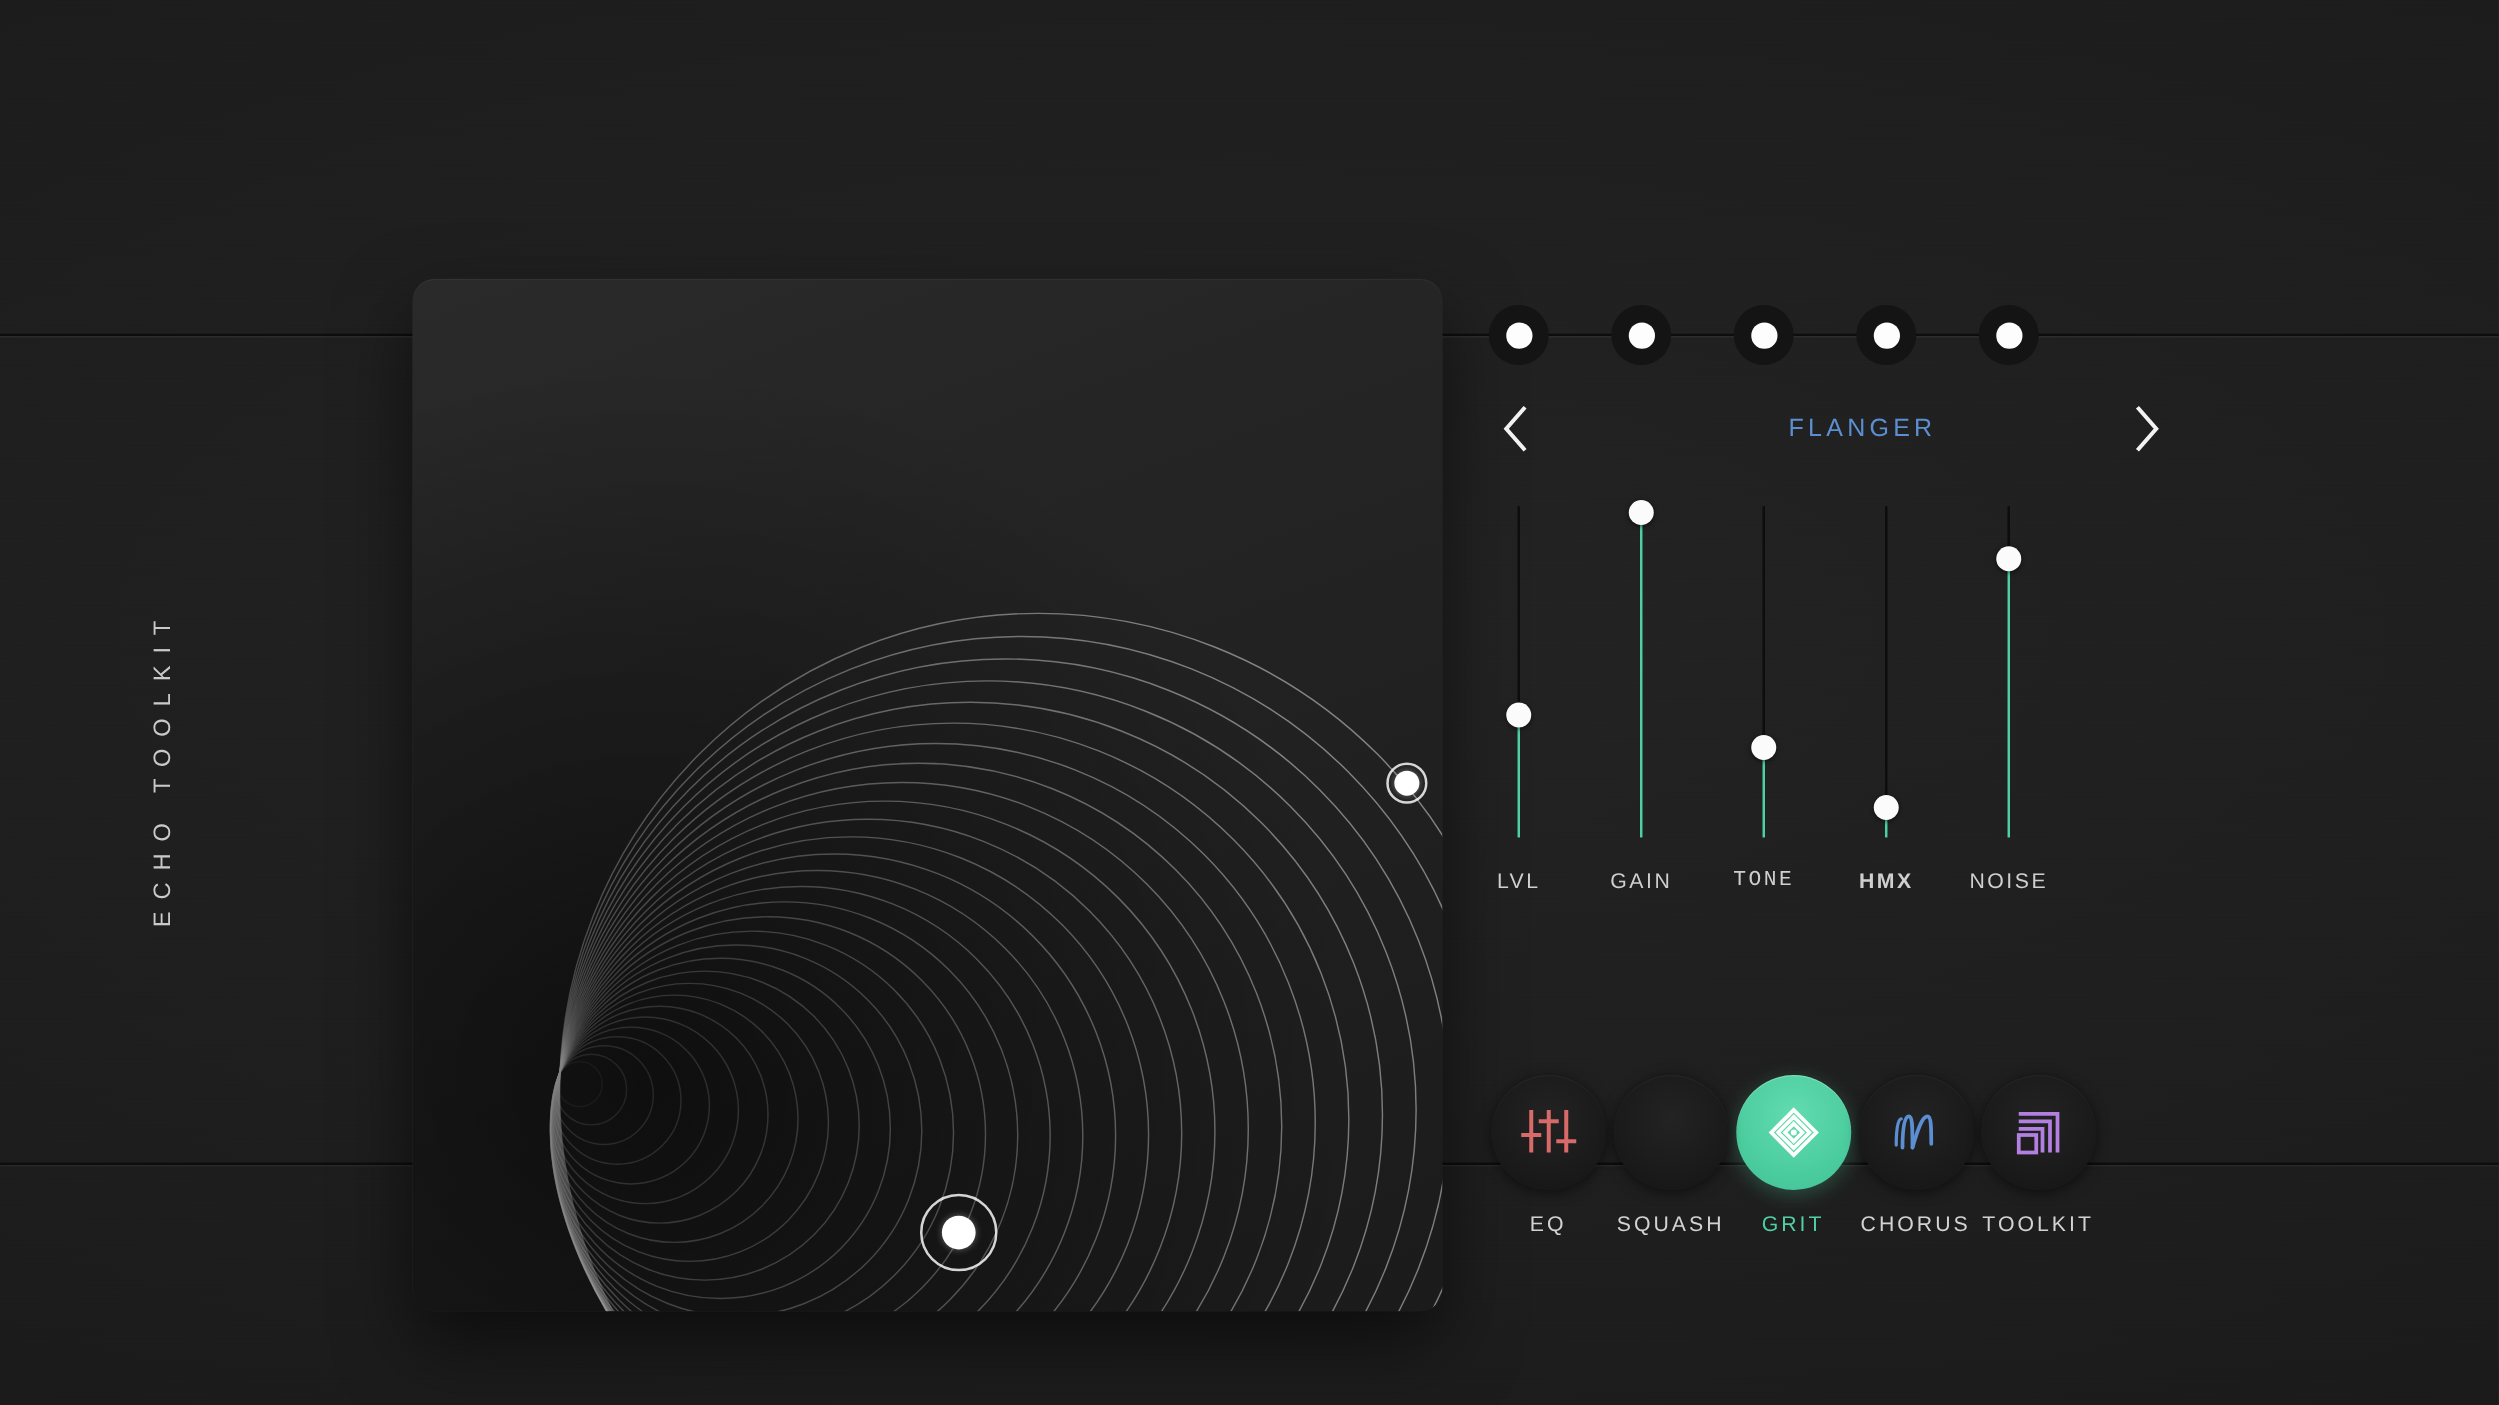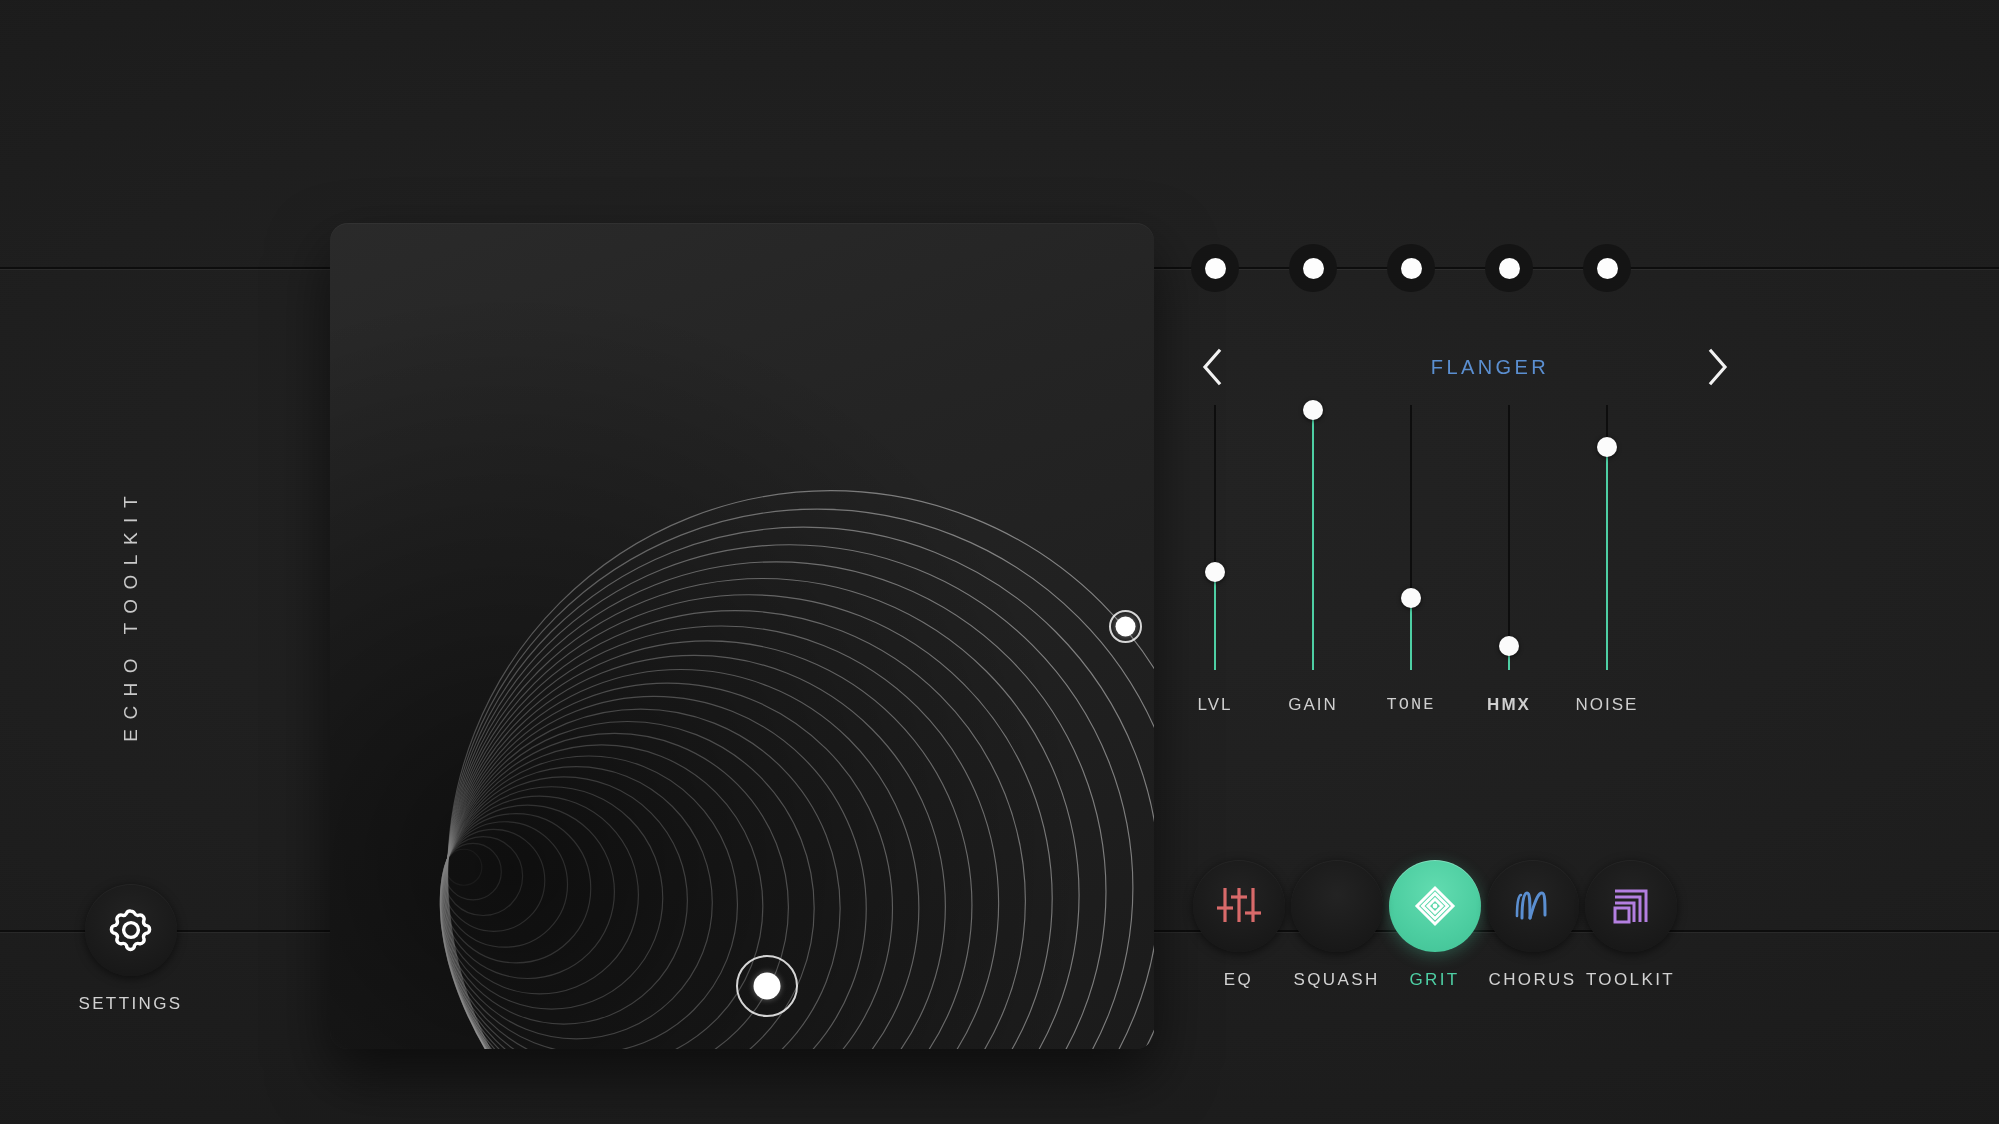--- a/index.html
+++ b/index.html
@@ -101,21 +101,21 @@
     position:absolute; top:0; width:48px; height:48px; border-radius:50%;
     background:#141414;
     display:flex; align-items:center; justify-content:center;
   }
   .preset-dot i {
     display:block; width:21px; height:21px; border-radius:50%;
     background:#fdfdfd;
   }
 
   #preset-nav {
-    position:absolute; left:0; top:336px; width:809px; height:62px;
+    position:absolute; left:0; top:312px; width:809px; height:62px;
   }
   .chev {
     position:absolute; top:0; width:44px; height:62px;
     display:flex; align-items:center; justify-content:center;
   }
   #chev-prev { left:1px; }
   #chev-next { left:505px; }
   #preset-name {
     position:absolute; left:0; top:0; width:600px; height:62px;
     display:flex; align-items:center; justify-content:center;
@@ -165,37 +165,20 @@
 <div id="app">
 
   <div id="grain"></div>
 
   <div class="rail" id="rail-top"></div>
   <div class="rail" id="rail-bottom"></div>
 
   <div id="sidebar">
     <div id="brand">ECHO TOOLKIT</div>
 
-    <div id="settings-block">
-      <div class="round-btn">
-        <span>
-          <svg width="46" height="46" viewBox="0 0 46 46">
-            <path d="M23 4.2
-                     a4 4 0 0 1 3.5 2.1 4 4 0 0 0 4.6 1.9 4 4 0 0 1 4.6 5.6
-                     4 4 0 0 0 1.9 4.6 4 4 0 0 1 0 8 4 4 0 0 0-1.9 4.6
-                     4 4 0 0 1-4.6 5.6 4 4 0 0 0-4.6 1.9 4 4 0 0 1-8 0
-                     4 4 0 0 0-4.6-1.9 4 4 0 0 1-4.6-5.6 4 4 0 0 0-1.9-4.6
-                     4 4 0 0 1 0-8 4 4 0 0 0 1.9-4.6 4 4 0 0 1 4.6-5.6
-                     4 4 0 0 0 4.6-1.9A4 4 0 0 1 23 4.2z" fill="none" stroke="#ffffff" stroke-width="3.4" stroke-linejoin="round"></path>
-            <circle cx="23" cy="23" r="7.4" fill="none" stroke="#ffffff" stroke-width="3.4"></circle>
-          </svg>
-        </span>
-      </div>
-      <div class="btn-caption">SETTINGS</div>
-    </div>
   </div>
 
   <div id="visualizer">
     <svg id="spiral-svg" viewBox="0 0 824 826">
       <defs>
         <radialGradient id="vignette" cx="22%" cy="78%" r="70%">
           <stop offset="0%" stop-color="#000000" stop-opacity="0.55"></stop>
           <stop offset="100%" stop-color="#000000" stop-opacity="0"></stop>
         </radialGradient>
       </defs>

